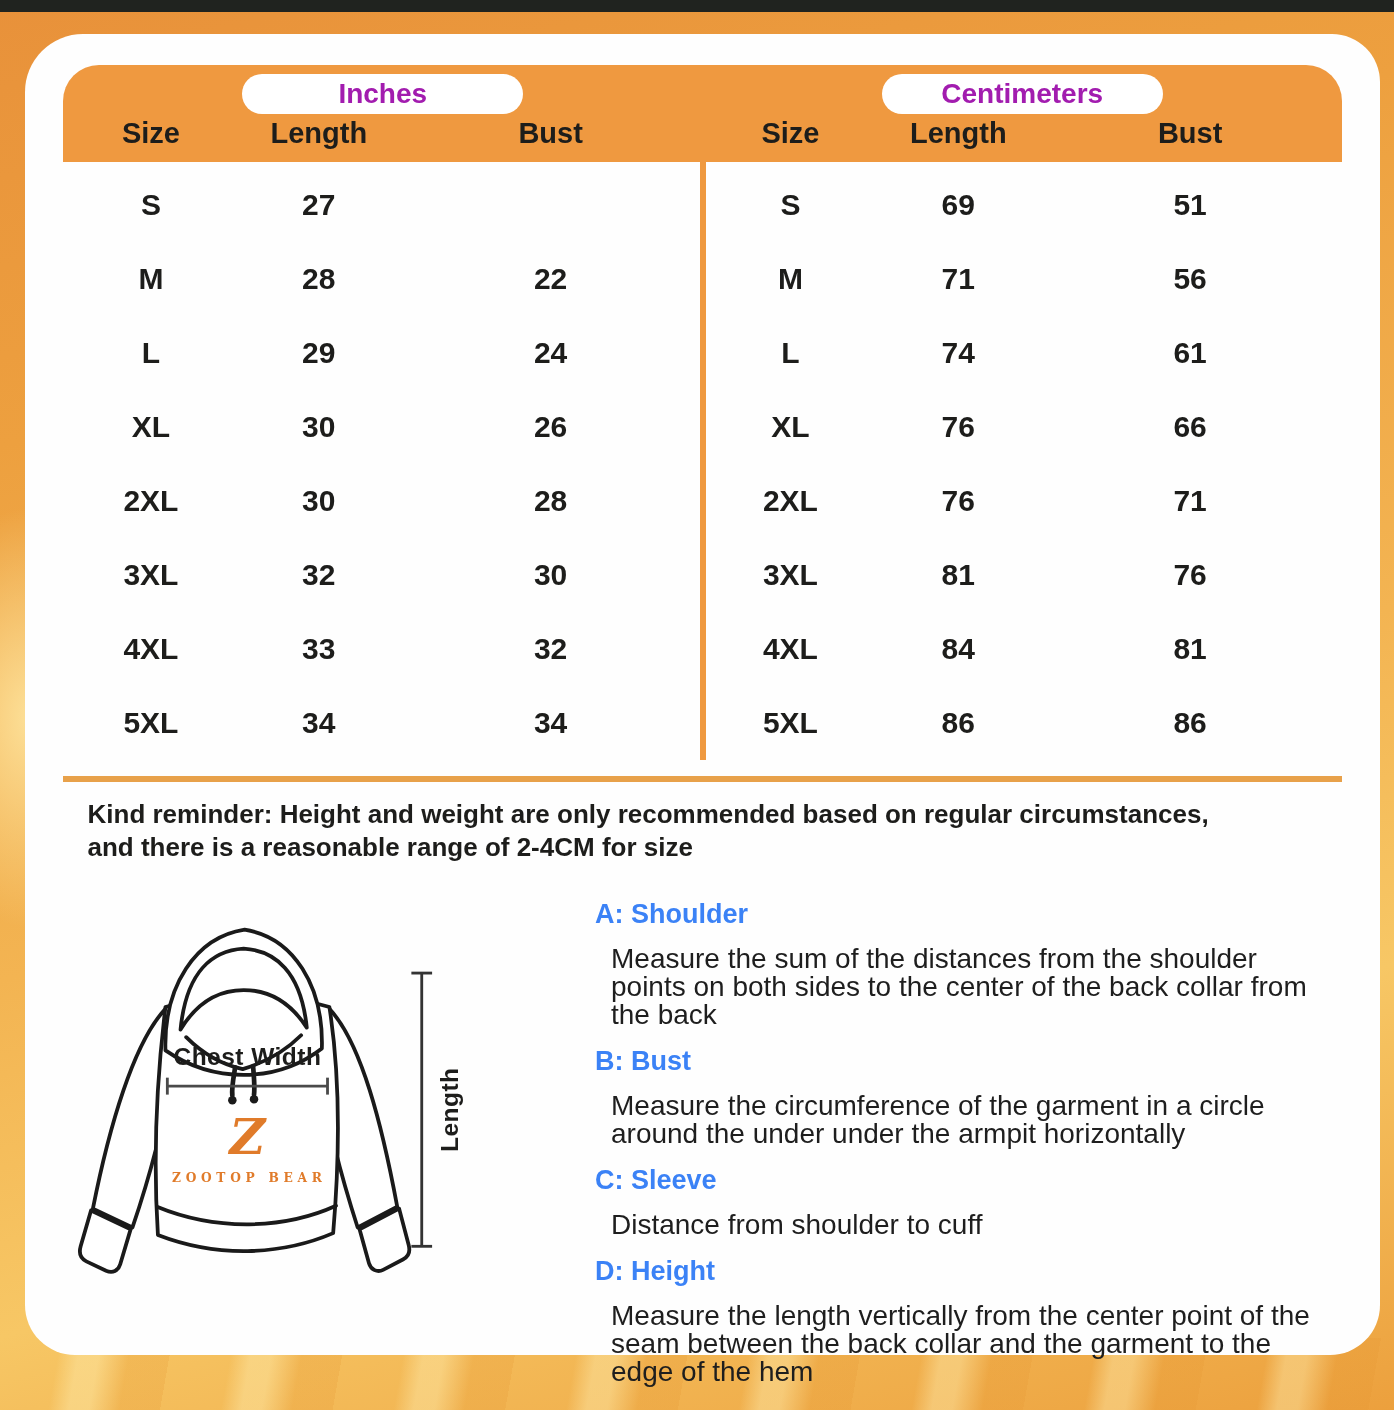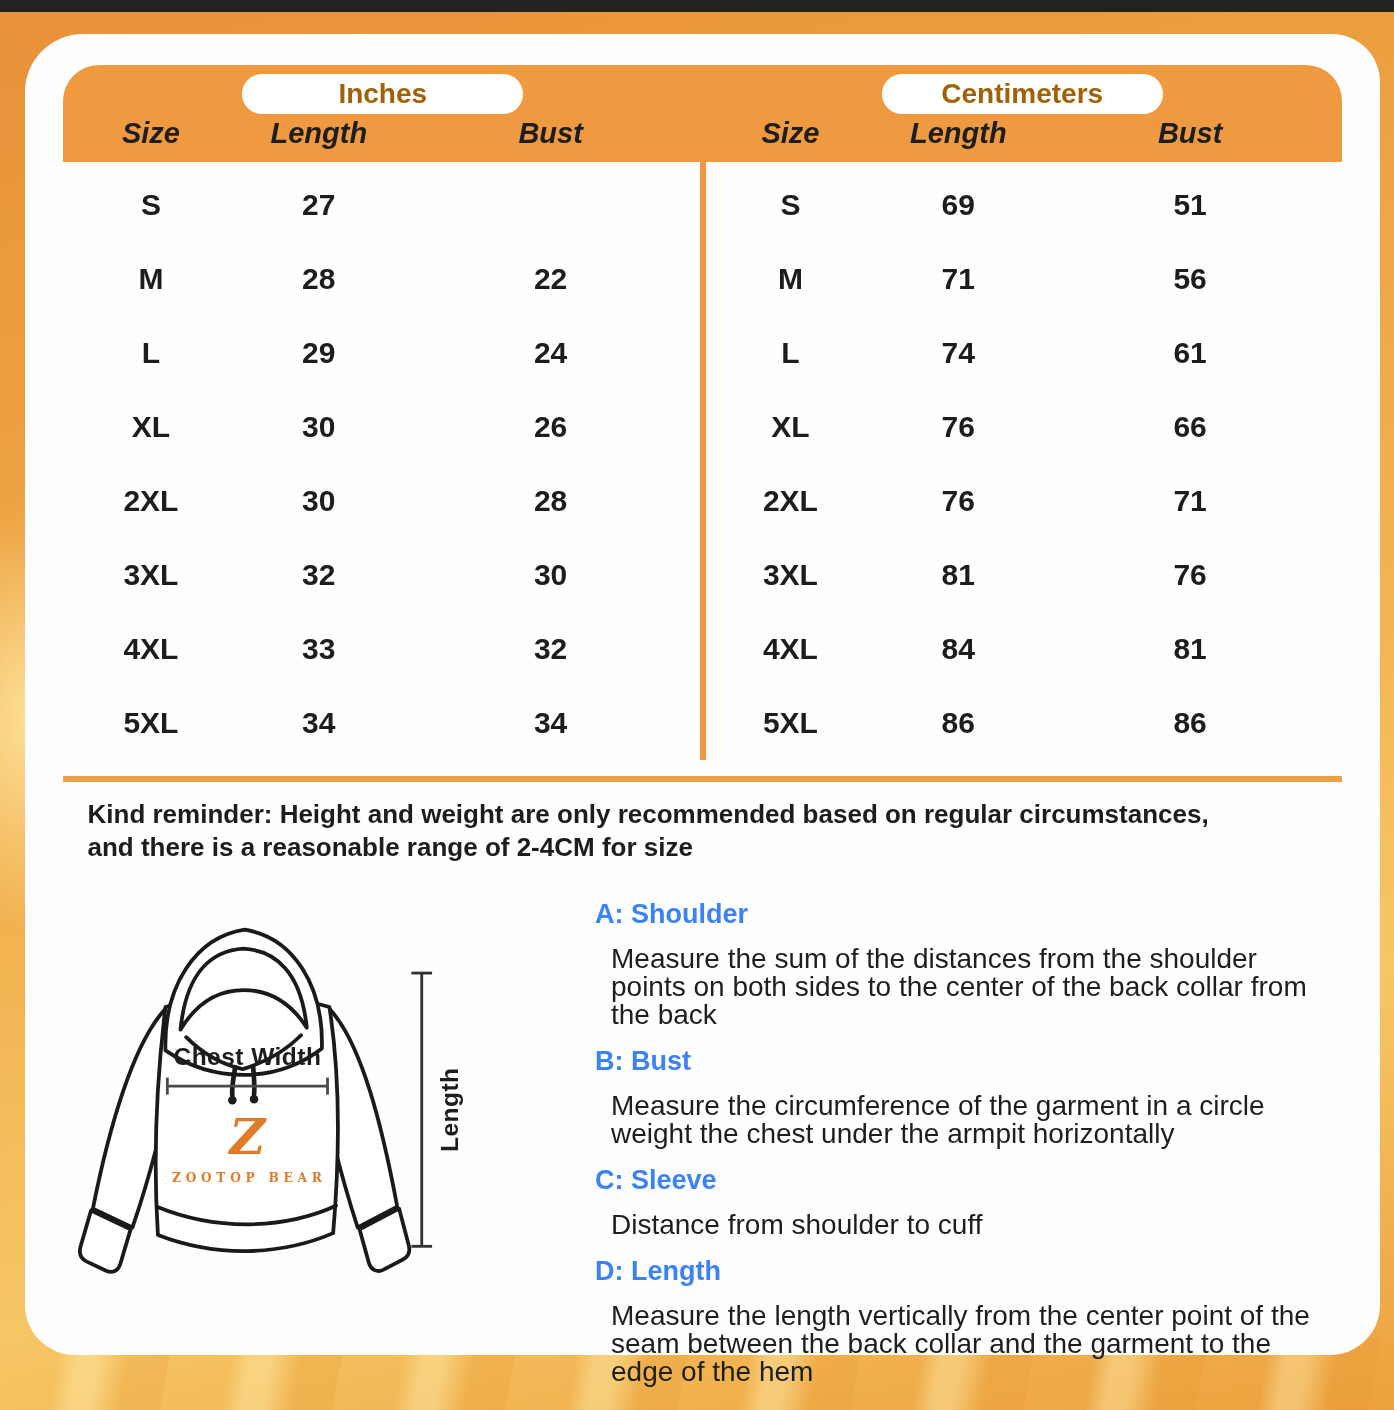--- a/index.html
+++ b/index.html
@@ -19,23 +19,23 @@
   .title-pill{margin:29px 0 0 38px;width:434px;height:47px;background:#ef9940;border-radius:24px;
     display:flex;align-items:center;justify-content:center;}
   .title-pill span{font-family:"DejaVu Serif",serif;font-weight:bold;color:#ffffff;
     font-size:30px;letter-spacing:1px;}
 
   .table-card{margin:31px 38px 0;}
   .table-head{display:flex;background:#ef9940;border-radius:36px 36px 0 0;height:97px;}
   .head-half{flex:1;display:flex;flex-direction:column;align-items:center;}
   .unit-pill{margin-top:9px;width:281px;height:40px;background:#ffffff;border-radius:21px;
     display:flex;align-items:center;justify-content:center;}
-  .unit-pill span{font-size:28px;font-weight:bold;color:#a16207;}
+  .unit-pill span{font-size:28px;font-weight:bold;color:#a21caf;}
   .cols{width:100%;display:grid;grid-template-columns:27.5% 25% 47.5%;margin-top:3px;}
-  .cols span{text-align:center;font-size:29px;font-weight:bold;color:#1d1d1b;font-style:italic;}
+  .cols span{text-align:center;font-size:29px;font-weight:bold;color:#1d1d1b;}
 
   .table-body{position:relative;display:flex;background:#fefefe;}
   .body-half{flex:1;padding-top:6px;}
   .t-row{display:grid;grid-template-columns:27.5% 25% 47.5%;height:74px;align-items:center;}
   .t-cell{text-align:center;font-size:30px;font-weight:bold;color:#1d1d1b;}
   .vdivider{position:absolute;left:calc(50% - 3px);top:0;bottom:0;width:6px;background:#ef9940;}
 
   .hrule{margin:16px 38px 0;height:6px;background:#e8a14a;border:none;}
 
   .reminder{margin:16px auto 0;max-width:1230px;
@@ -249,28 +249,28 @@
 
     <div class="measure-list">
 
         <div class="measure-item">
           <h3 class="m-title">A: Shoulder</h3>
           <p class="m-desc">Measure the sum of the distances from the shoulder points on both sides to the center of the back collar from the back</p>
         </div>
 
         <div class="measure-item">
           <h3 class="m-title">B: Bust</h3>
-          <p class="m-desc">Measure the circumference of the garment in a circle weight the chest under the armpit horizontally</p>
+          <p class="m-desc">Measure the circumference of the garment in a circle around the under under the armpit horizontally</p>
         </div>
 
         <div class="measure-item">
           <h3 class="m-title">C: Sleeve</h3>
           <p class="m-desc">Distance from shoulder to cuff</p>
         </div>
 
         <div class="measure-item">
-          <h3 class="m-title">D: Length</h3>
+          <h3 class="m-title">D: Height</h3>
           <p class="m-desc">Measure the length vertically from the center point of the seam between the back collar and the garment to the edge of the hem</p>
         </div>
       </div>
   </div>
 
 </div>
 
 </body></html>

